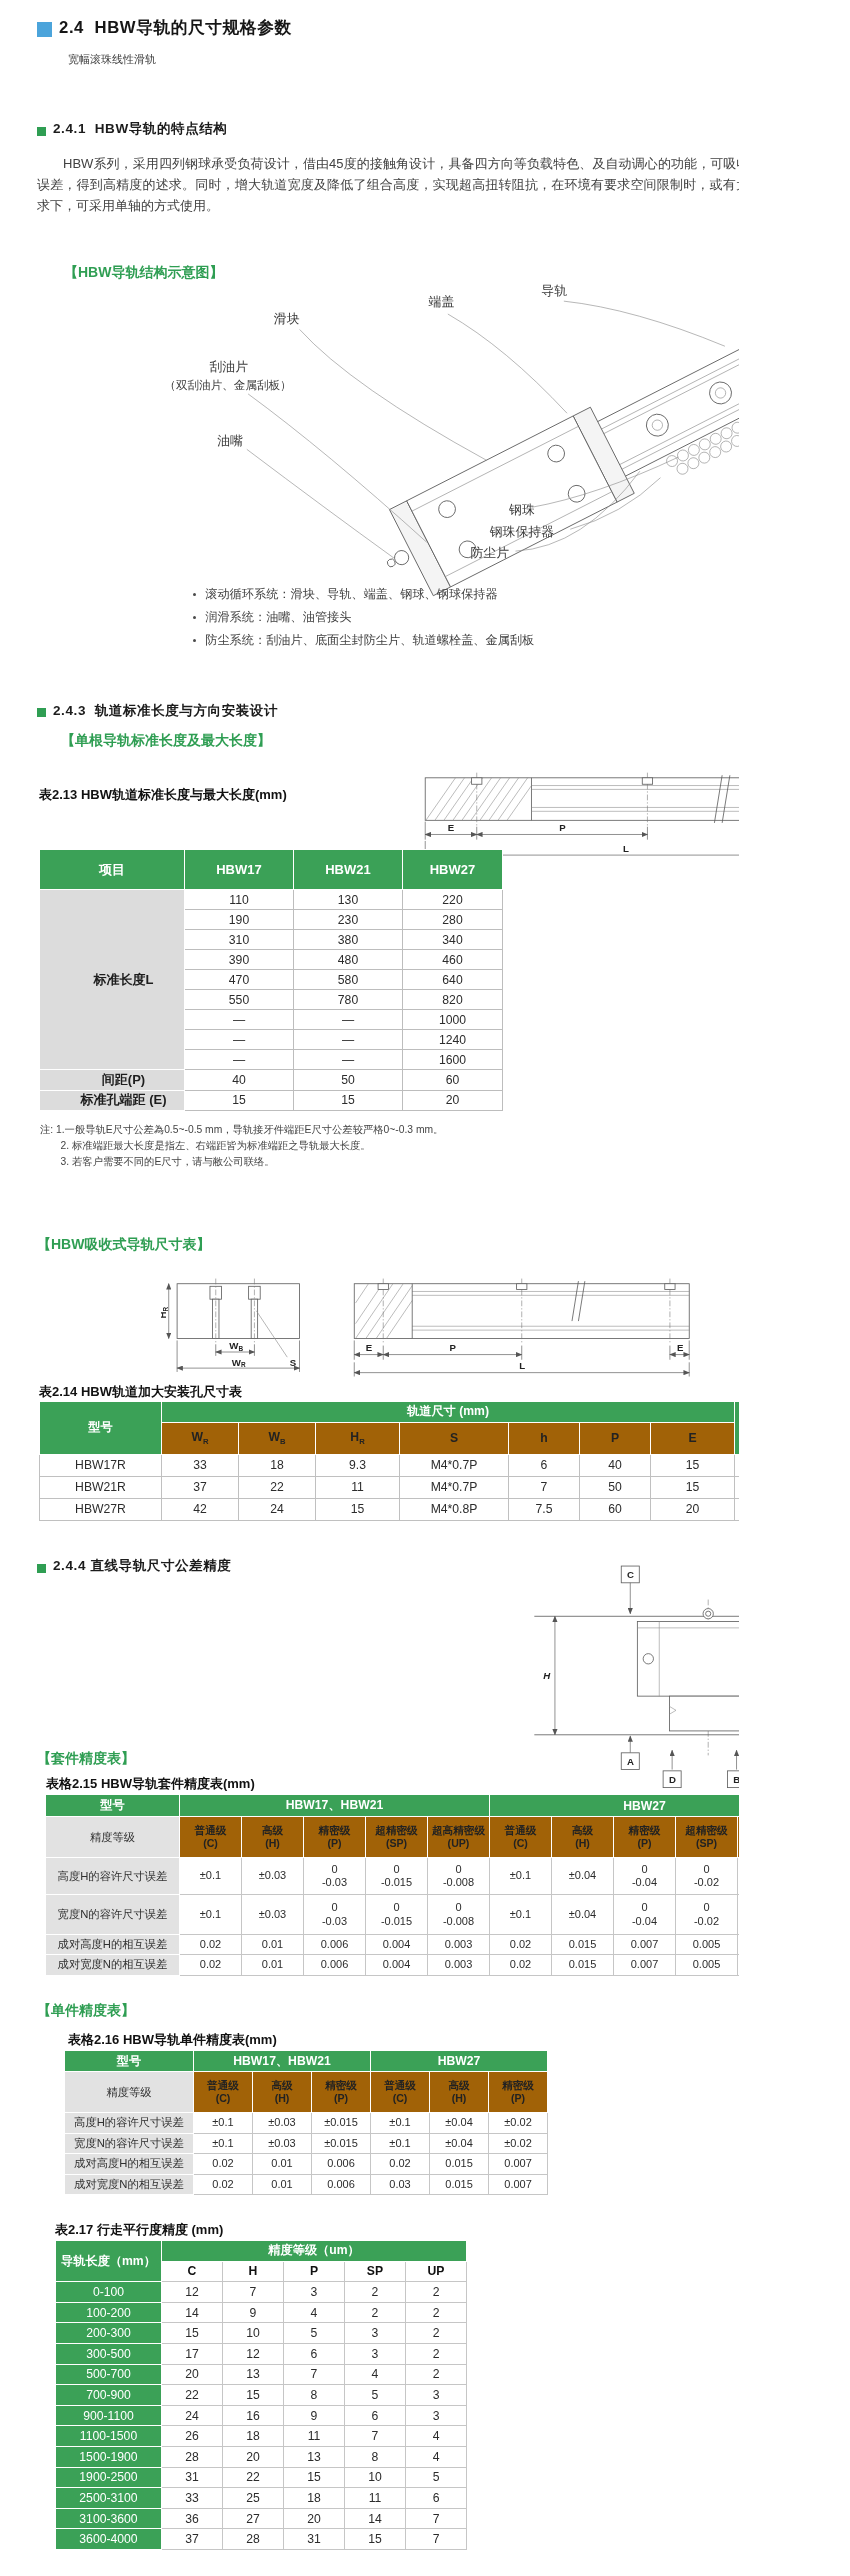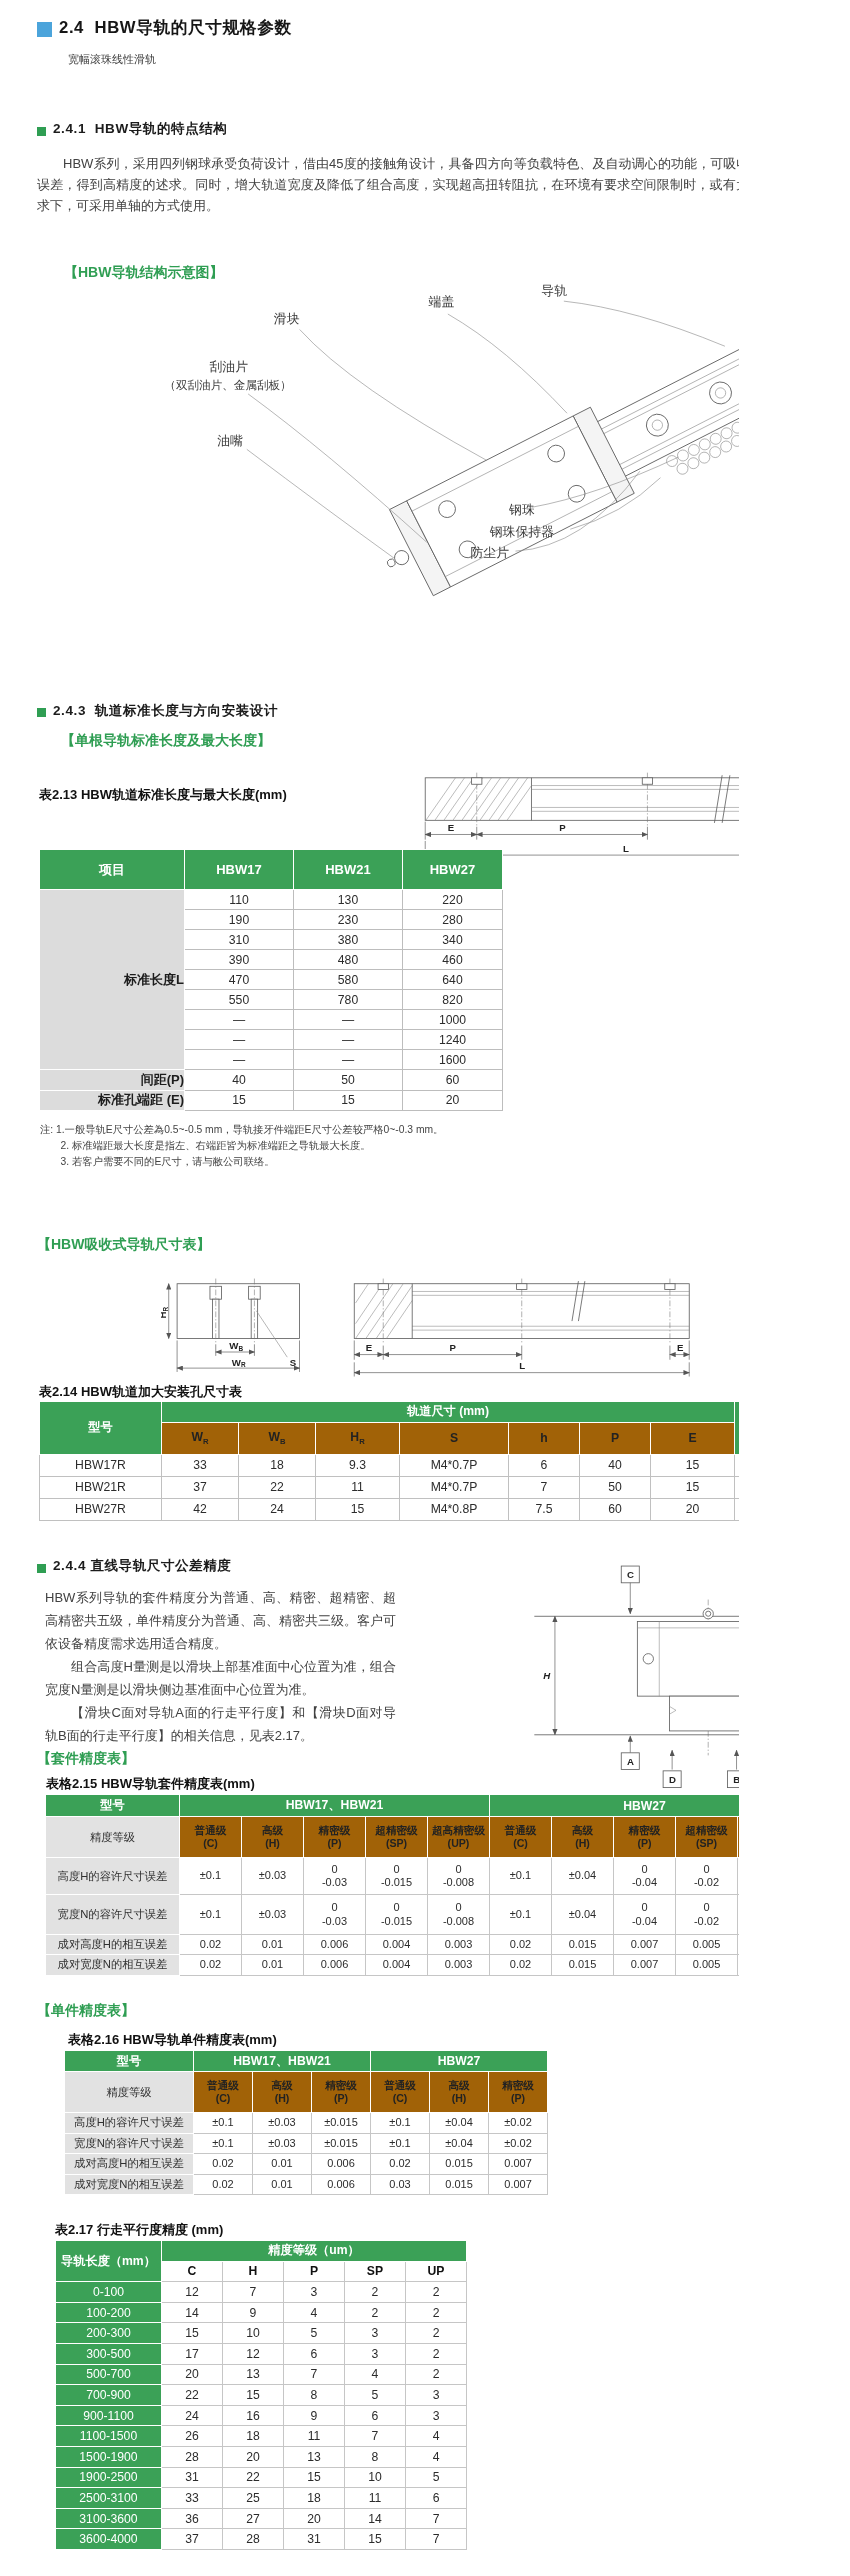--- a/index.html
+++ b/index.html
@@ -25,21 +25,21 @@
 th.green{background:#3ba157;color:#fff;font-weight:bold;border:1.3px solid #fff;}
 
 th.gsub{background:#a16207;color:#222;font-weight:bold;border:1.3px solid #fff;}
 th.glabel{background:#e2e2e2;color:#303030;font-weight:normal;border:1.3px solid #fff;}
 
 .t213{font-size:12.2px;}
 .t213 thead tr{height:40px;}
 .t213 thead th{background:#3ba157;color:#fff;font-weight:bold;font-size:13px;border:1.3px solid #fff;}
 .t213 tbody tr{height:20px;}
 .t213 td{border:0.6px solid #bdbdbd;color:#2c2c2c;background:#fff;}
-.t213 th.rlabel{background:#dcdcdc;color:#1d1d1d;font-weight:bold;font-size:13px;text-align:right;padding-left:23px;border:0.6px solid #fff;}
+.t213 th.rlabel{background:#dcdcdc;color:#1d1d1d;font-weight:bold;font-size:13px;text-align:center;padding-left:23px;border:0.6px solid #fff;}
 
 .t214{font-size:12.2px;}
 .t214 thead tr:nth-child(1){height:20.6px;}
 .t214 thead tr:nth-child(2){height:32px;}
 .t214 tbody tr{height:22px;}
 .t214 th.green{font-size:12.2px;}
 .t214 th.gsub{font-size:12.2px;}
 .t214 td{border:0.6px solid #c0c0c0;color:#2c2c2c;}
 .t214 sub{font-size:7.7px;}
 
@@ -150,20 +150,25 @@
     <text class="dlabel" x="440" y="36">端盖</text>
     <text class="dlabel" x="615" y="18">导轨</text>
     <text class="dlabel" x="100" y="136">刮油片</text>
     <text class="dlabel-s" x="30" y="164">（双刮油片、金属刮板）</text>
     <text class="dlabel" x="112" y="252">油嘴</text>
     <text class="dlabel" x="565" y="358">钢珠</text>
     <text class="dlabel" x="535" y="392">钢珠保持器</text>
     <text class="dlabel" x="505" y="425">防尘片</text>
   </svg>
 
+  <div class="abs bullets" style="left:193px;top:583px;">
+      <div class="bullet"><span class="dot"></span>滚动循环系统：滑块、导轨、端盖、钢球、钢球保持器</div>
+      <div class="bullet"><span class="dot"></span>润滑系统：油嘴、油管接头</div>
+      <div class="bullet"><span class="dot"></span>防尘系统：刮油片、底面尘封防尘片、轨道螺栓盖、金属刮板</div>
+    </div>
 
   <span class="sq" style="left:37px;top:708px;width:9px;height:9px;background:#2f9e53;"></span>
   <div class="abs h2" style="left:53px;top:702px;"><span>2.4.3</span>&nbsp;&nbsp;<span>轨道标准长度与方向安装设计</span></div>
   <div class="abs gbracket" style="left:61px;top:732px;">【单根导轨标准长度及最大长度】</div>
 
   <svg class="abs" style="left:422px;top:770px;" width="409" height="100" viewBox="0 0 635 155">
     <defs>
         <marker id="ar2" markerWidth="10" markerHeight="8" refX="9" refY="4" orient="auto-start-reverse">
           <path d="M0,0L10,4L0,8z" fill="#555"></path>
         </marker>
@@ -432,25 +437,20 @@
           <td>7.5</td>
           <td>60</td>
           <td>20</td>
           <td>4.8</td>
         </tr>
       </tbody>
     </table>
 
   <span class="sq" style="left:37px;top:1564px;width:9px;height:9px;background:#2f9e53;"></span>
   <div class="abs h2" style="left:53px;top:1557px;"><span>2.4.4</span>&nbsp;<span>直线导轨尺寸公差精度</span></div>
-  <div class="abs p244" style="left:45px;top:1586px;width:351px;">
-    <p>HBW系列导轨的套件精度分为普通、高、精密、超精密、超高精密共五级，单件精度分为普通、高、精密共三级。客户可依设备精度需求选用适合精度。</p>
-    <p class="ind">组合高度H量测是以滑块上部基准面中心位置为准，组合宽度N量测是以滑块侧边基准面中心位置为准。</p>
-    <p class="ind">【滑块C面对导轨A面的行走平行度】和【滑块D面对导轨B面的行走平行度】的相关信息，见表2.17。</p>
-  </div>
 
   <svg class="abs" style="left:515px;top:1562px;" width="322" height="229" viewBox="0 0 500 355">
     <defs>
         <marker id="ar4" markerWidth="10" markerHeight="8" refX="9" refY="4" orient="auto-start-reverse">
           <path d="M0,0L10,4L0,8z" fill="#555"></path>
         </marker>
       </defs>
     <rect class="ln fw" x="165" y="6" width="28" height="26"></rect>
     <text class="boxl" x="174" y="25">C</text>
     <line class="dimln" x1="179" y1="32" x2="179" y2="80" marker-end="url(#ar4)"></line>

